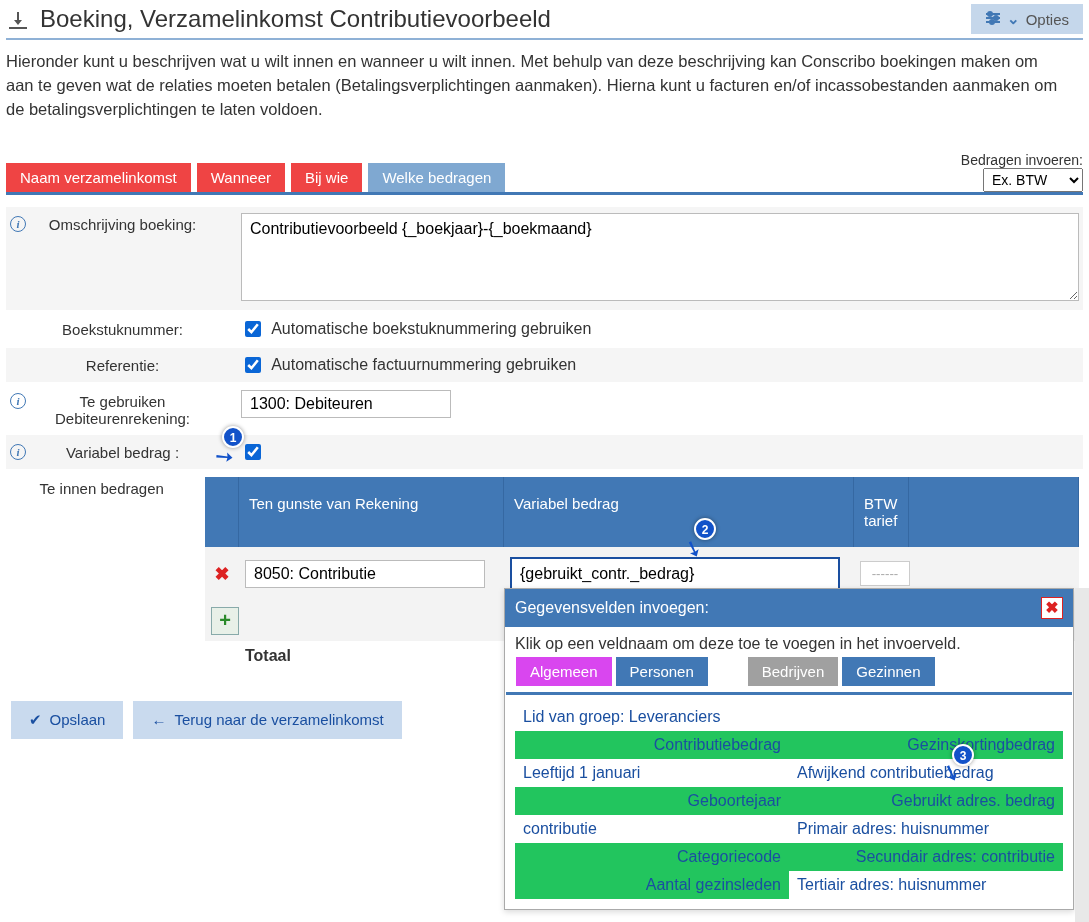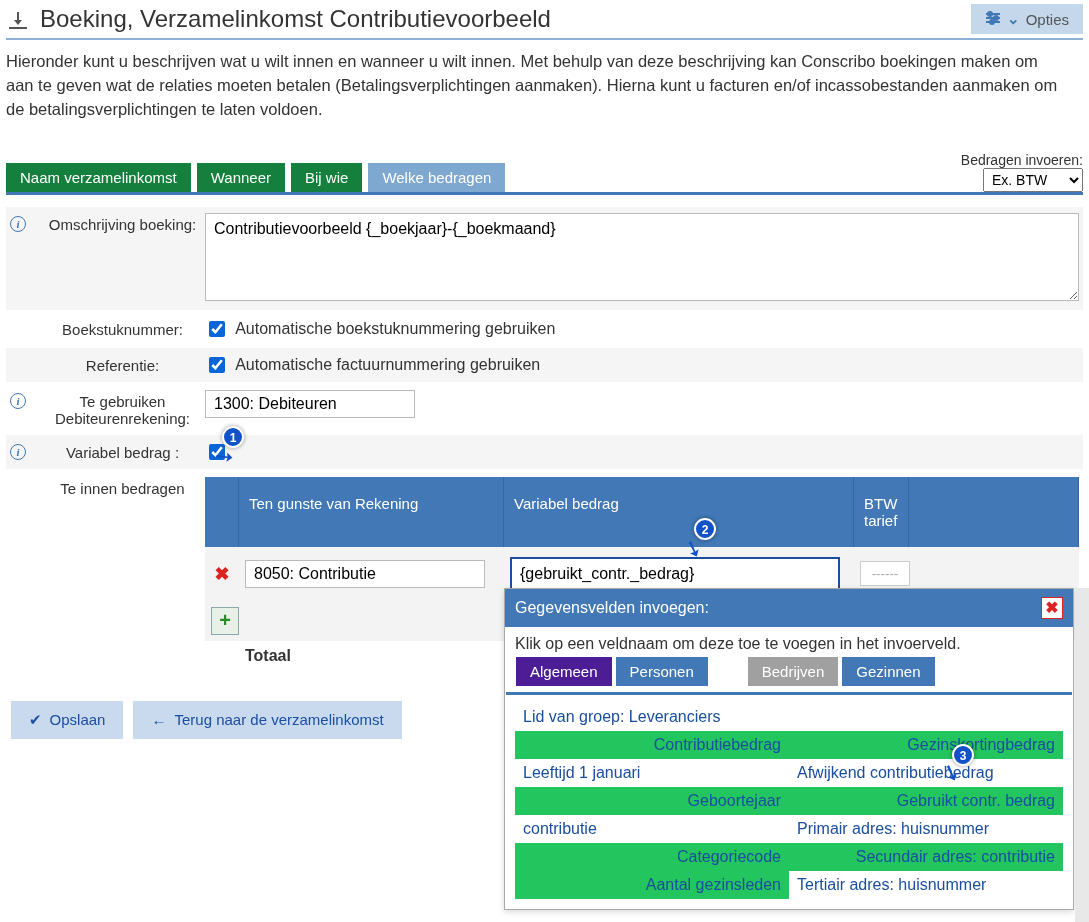--- a/index.html
+++ b/index.html
@@ -48,21 +48,21 @@
     margin: 10px 0 30px 0;
     max-width: 1060px;
   }
   .tabs-row {
     display: flex;
     align-items: flex-end;
     gap: 6px;
     margin-bottom:0;
   }
   .tab {
-    background: #15803d;
+    background: #ef4444;
     color: #fff;
     padding: 6px 14px;
     border: none;
     font-size: 15px;
     cursor: pointer;
   }
   .tab.active {
     background: #7fa8d1;
   }
   .tabs-right {
@@ -109,20 +109,21 @@
   .form-label-cell {
     width: 165px;
     font-size: 15px;
     color:#333;
     padding-top:3px;
     text-align:center;
   }
   .form-value-cell {
     flex:1;
     font-size:15px;
+    margin-left:36px;
   }
   textarea.desc {
     width: 100%;
     height: 88px;
     padding: 6px 8px;
     font-size: 16px;
     font-family: inherit;
     resize: both;
     border:1px solid #bbb;
   }
@@ -268,21 +269,21 @@
   }
   .popup-tab {
     padding:6px 14px;
     font-size:15px;
     cursor:pointer;
     color:#fff;
     background:#4178b5;
     border:none;
   }
   .popup-tab.inactive { background:#a0a0a0;margin-left:36px; }
-  .popup-tab.algemeen { background:#4c1d95; }
+  .popup-tab.algemeen { background:#d946ef; }
   .fields-columns {
     display:flex;
     padding:8px 10px 10px 10px;
     gap: 0;
   }
   .fields-col { flex:1; }
   .field-item {
     color:#1a4fa0;
     padding:5px 8px;
     font-size:16px;
@@ -461,21 +462,21 @@
       <div class="field-item">Leeftijd 1 januari</div>
       <div class="field-item alt">Geboortejaar</div>
       <div class="field-item">contributie</div>
       <div class="field-item alt">Categoriecode</div>
       <div class="field-item alt">Aantal gezinsleden</div>
     </div>
     <div class="fields-col">
       <div class="field-item" style="min-height:28px;"></div>
       <div class="field-item alt">Gezinskortingbedrag</div>
       <div class="field-item">Afwijkend contributiebedrag</div>
-      <div class="field-item alt">Gebruikt contr. bedrag</div>
+      <div class="field-item alt">Gebruikt adres. bedrag</div>
       <div class="field-item">Primair adres: huisnummer</div>
       <div class="field-item alt">Secundair adres: contributie</div>
       <div class="field-item">Tertiair adres: huisnummer</div>
     </div>
   </div>
 </div>
 
 <div class="scrollhint" style="top:588px;height:334px;"></div>
 
 <div class="badge" style="left:222px; top:426px;">1</div>

